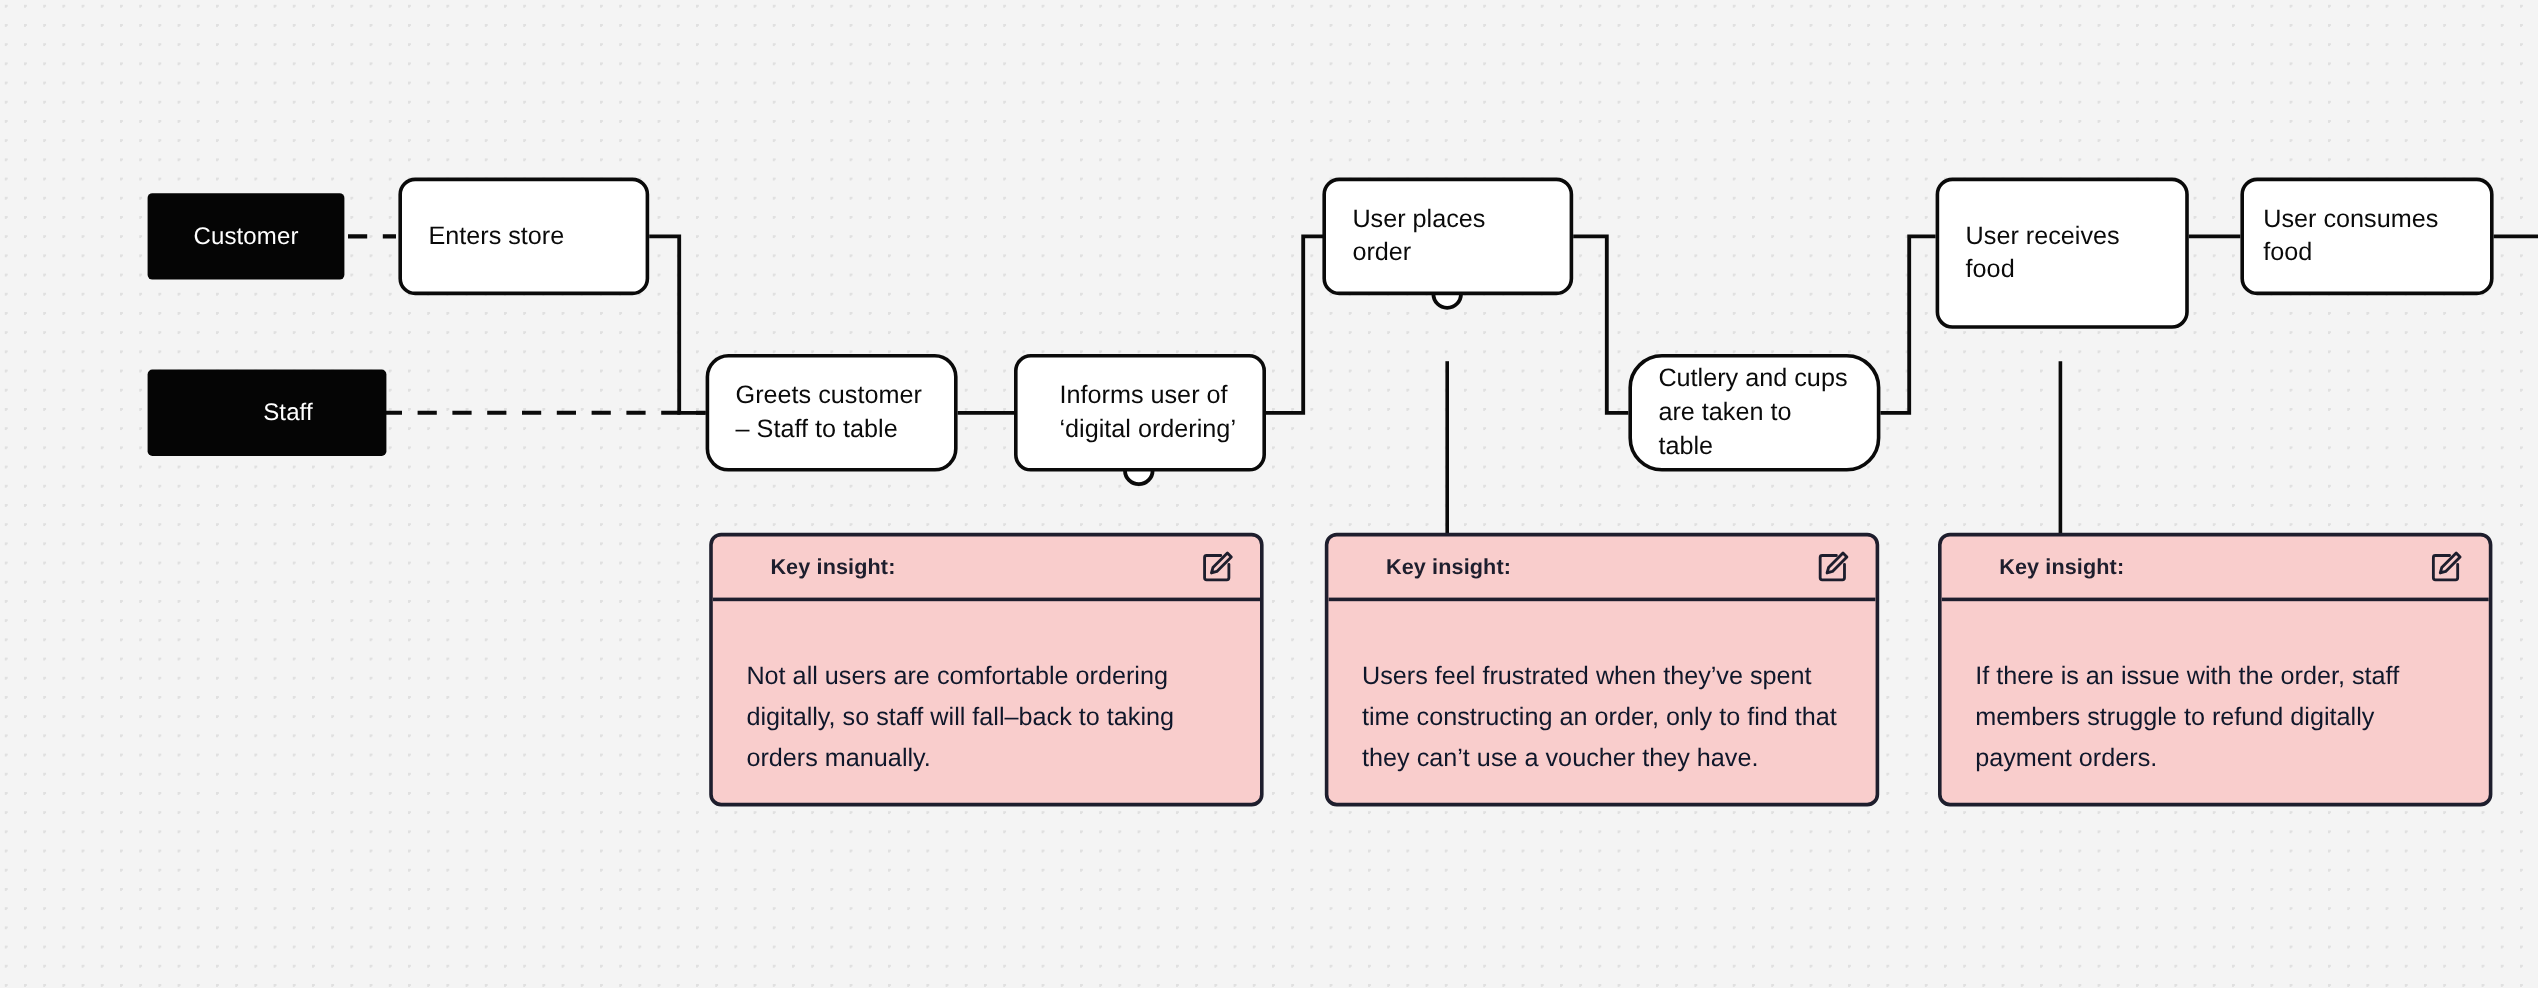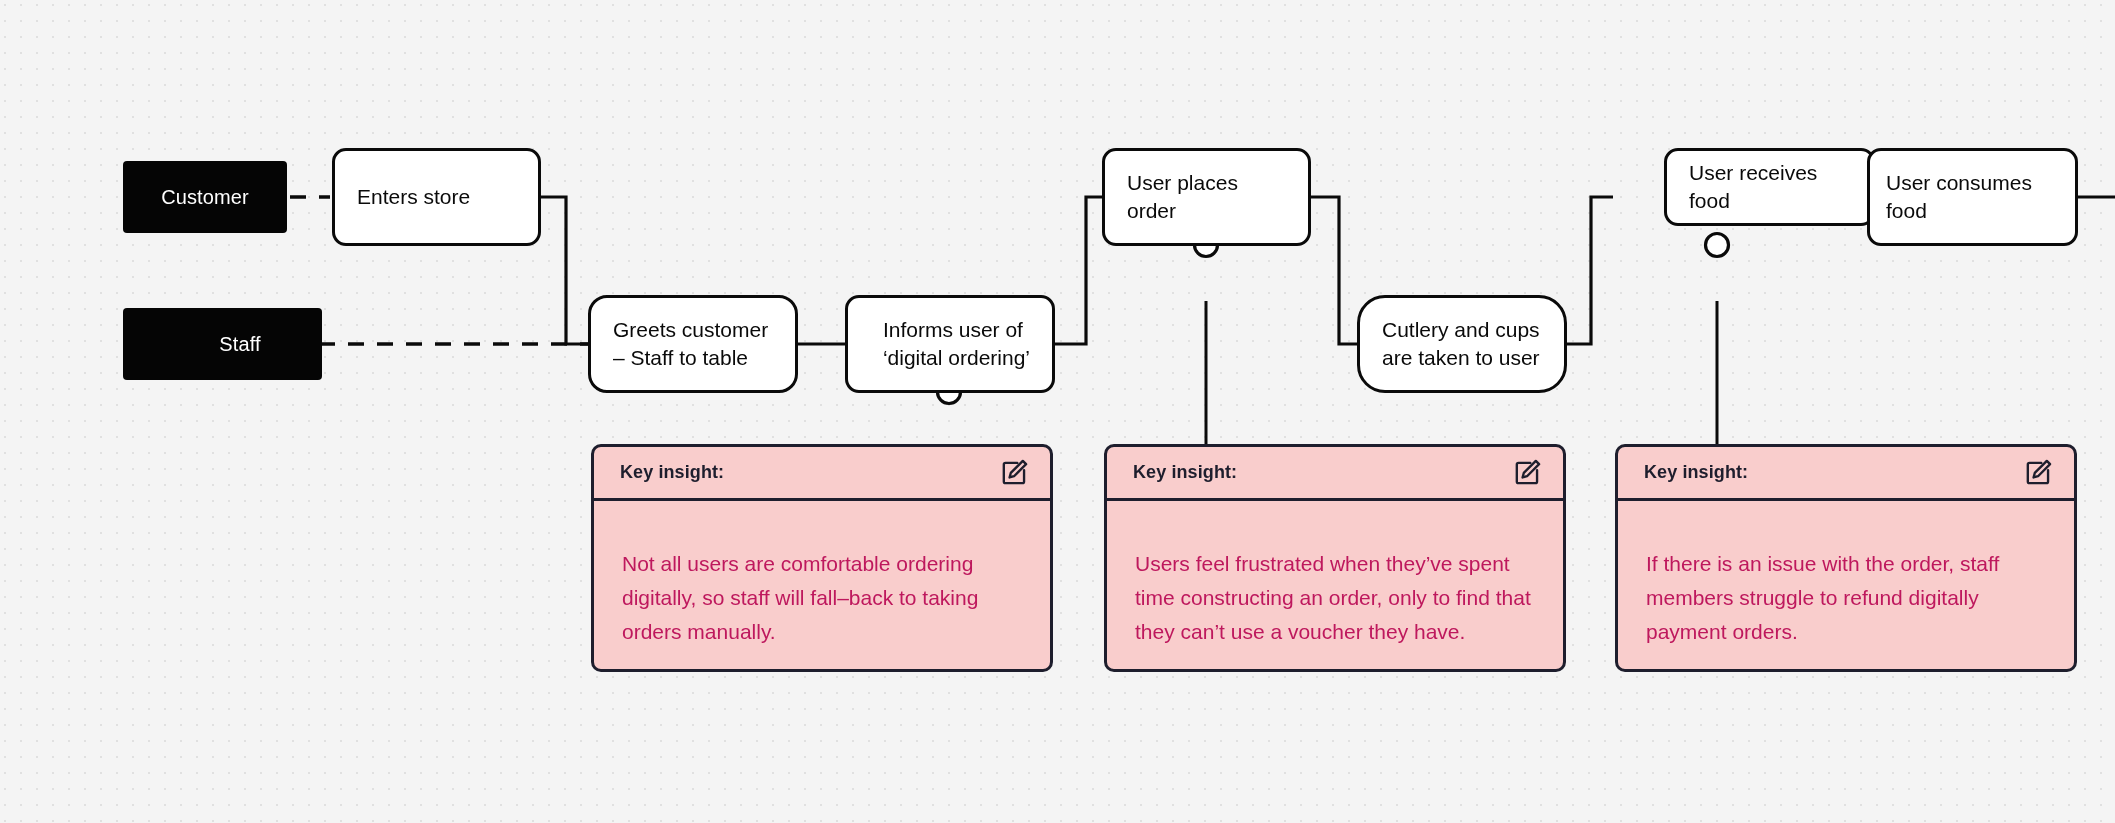--- a/index.html
+++ b/index.html
@@ -80,29 +80,30 @@
     align-items: center;
     justify-content: space-between;
     padding: 0 22px 0 26px;
     box-sizing: border-box;
   }
   .insight-title {
     font-size: 18px;
     font-weight: bold;
     color: #1E1E2D;
     letter-spacing: 0.1px;
+    margin-left: 22px;
   }
   .edit-icon { display: block; width: 27px; height: 27px; }
   .insight-body {
     flex: 1 1 auto;
     padding: 46px 28px 0 28px;
     box-sizing: border-box;
     font-size: 21px;
     line-height: 1.62;
-    color: #be185d;
+    color: #0f172a;
   }
 </style>
 </head>
 <body>
 
 <div id="canvas">
 
   <svg id="wires" viewBox="0 0 2115 823" width="2115" height="823">
 
     <path class="wire-dash" d="M 290 197 H 330"></path>
@@ -161,25 +162,25 @@
 
   <div class="step" style="left:1102px; top:148px; width:209px; height:98px;">
     <div>
       <span>User places order</span>
     </div>
   </div>
 
   <div class="step" style="left:1357px; top:295px; width:210px; height:98px;border-radius:28px;">
     <div>
       <span>Cutlery and cups</span>
-      <span>are taken to user</span>
-    </div>
-  </div>
-
-  <div class="step" style="left:1664px; top:148px; width:211px; height:78px;">
+      <span>are taken to table</span>
+    </div>
+  </div>
+
+  <div class="step" style="left:1613px; top:148px; width:211px; height:126px;">
     <div>
       <span>User receives</span>
       <span>food</span>
     </div>
   </div>
 
   <div class="step" style="left:1867px; top:148px; width:211px; height:98px;padding-left:16px;">
     <div>
       <span>User consumes</span>
       <span>food</span>

